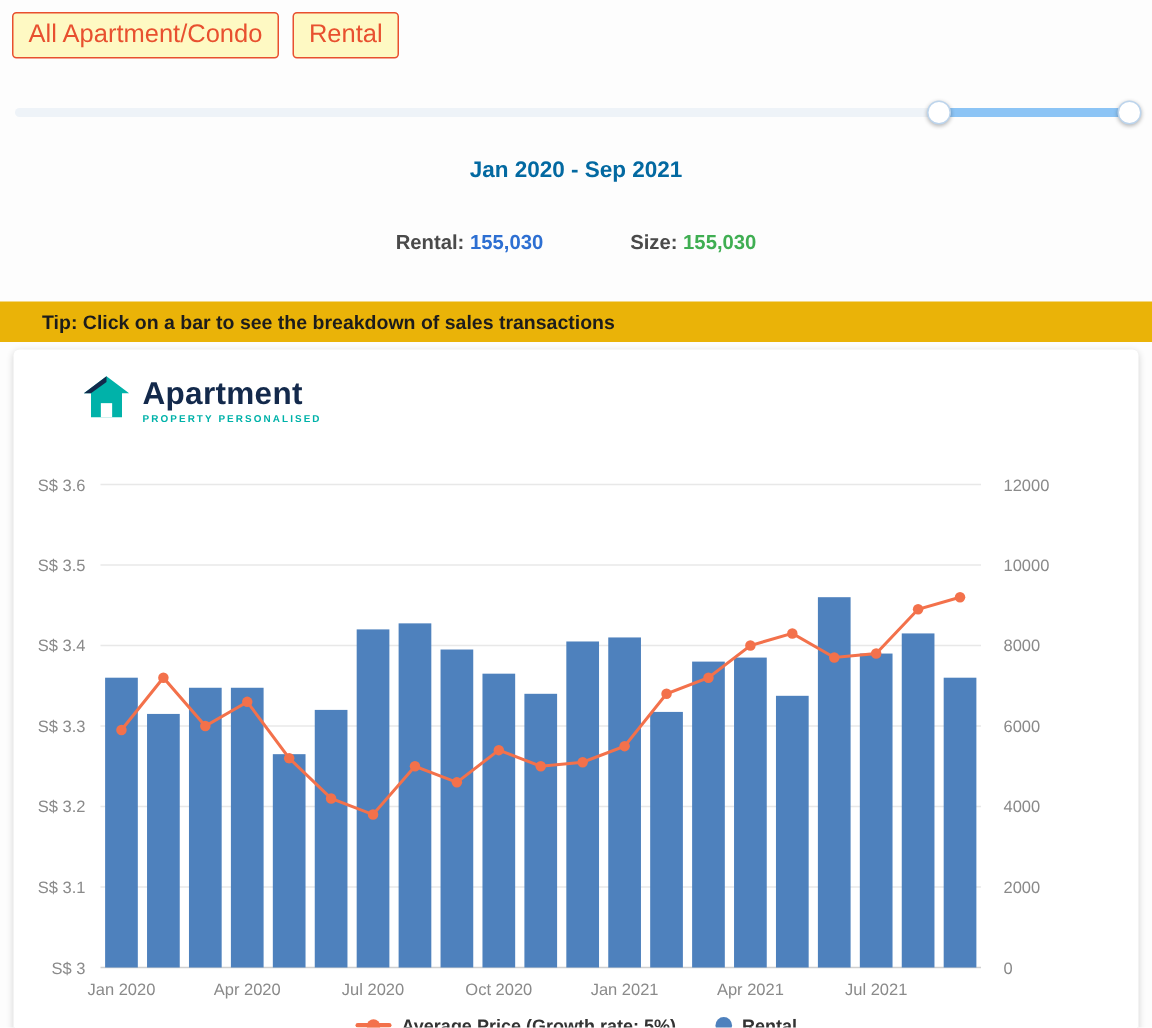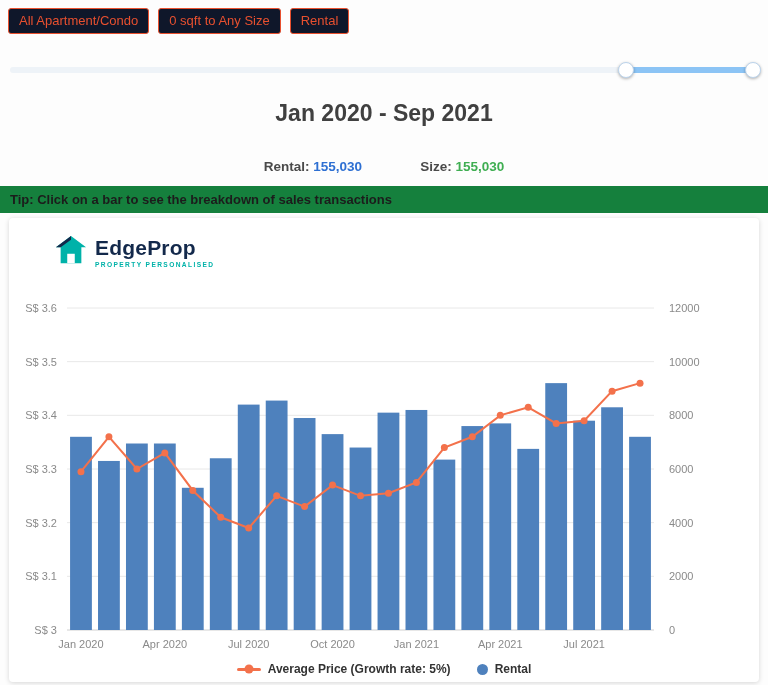--- a/index.html
+++ b/index.html
@@ -7,53 +7,53 @@
   body {
     font-family: "Liberation Sans", sans-serif;
     background: #fdfdfd;
     color: #2b2b2b;
   }
   .page { width: 768px; height: 685px; position: relative; }
 
   
   .filters { display: flex; gap: 9px; padding: 8px 0 0 8px; }
   .chip {
-    border: 1px solid #e8502f; color: #e8502f; background: #0f172a;
+    border: 1px solid #e8502f; color: #e8502f; background: #fef9c3;
     font-family: "Liberation Sans", sans-serif;
-    font-size: 13px; padding: 5px 10px; border-radius: 3px; cursor: pointer;
+    font-size: 17px; padding: 5px 10px; border-radius: 3px; cursor: pointer;
     line-height: 1.1;
   }
 
   
   .slider { position: relative; height: 16px; margin: 28px 10px 0 10px; }
   .slider-track {
     position: absolute; left: 0; right: 0; top: 5px; height: 6px;
     background: #eef3f8; border-radius: 3px;
   }
   .slider-range {
     position: absolute; top: 5px; height: 6px; background: #8cc4f5; border-radius: 3px;
   }
   .slider-handle {
     position: absolute; top: 0; width: 16px; height: 16px; background: #fff;
     border: 1px solid #bcd4ec; border-radius: 50%;
     box-shadow: 0 1px 3px rgba(0,0,0,0.3);
     transform: translateX(-50%); cursor: pointer;
   }
 
   
-  .title { text-align: center; margin-top: 22px; font-size: 23px; font-weight: 700; color: #404040; }
+  .title { text-align: center; margin-top: 22px; font-size: 15px; font-weight: 700; color: #0369a1; }
   .stats { display: flex; justify-content: center; gap: 58px; margin-top: 32px; font-size: 13.5px; font-weight: 700; }
   .stat-label { color: #4a4a4a; }
   .stat-value.blue { color: #2d6fd2; }
   .stat-value.green { color: #3fae52; }
 
   
   .tip {
-    margin-top: 12px; background: #15803d; color: #1c1c1c;
-    font-size: 13px; font-weight: 700; padding: 6px 10px;
+    margin-top: 32px; background: #eab308; color: #1c1c1c;
+    font-size: 13px; font-weight: 700; padding: 6px 28px;
   }
 
   
   .card {
     margin: 5px 9px 0 9px; background: #fff; border-radius: 4px;
     box-shadow: 0 1px 5px rgba(0,0,0,0.16);
     padding-bottom: 6px;
   }
   .card-header { position: relative; height: 72px; }
   .logo { position: absolute; left: 45px; top: 16px; display: flex; align-items: center; gap: 7px; }
@@ -86,21 +86,20 @@
   }
   .legend-dot { width: 11px; height: 11px; background: #4e81bd; border-radius: 50%; }
 </style>
 </head>
 <body>
 
 <div class="page">
 
   <div class="filters">
     <button class="chip">All Apartment/Condo</button>
-    <button class="chip">0 sqft to Any Size</button>
     <button class="chip">Rental</button>
   </div>
 
   <div class="slider">
     <div class="slider-track"></div>
     <div class="slider-range" id="slider-range" style="left: 82.3%; width: 17%;"></div>
     <div class="slider-handle" id="slider-handle-left" style="left: 82.3%;"></div>
     <div class="slider-handle" id="slider-handle-right" style="left: 99.3%;"></div>
   </div>
 
@@ -123,21 +122,21 @@
     <div class="card-header">
       <div class="logo">
         <span>
           <svg width="34" height="32" viewBox="0 0 36 34">
             <path d="M18 2 L34 14 L29 14 L29 31 L7 31 L7 14 L2 14 Z" fill="#00b2a9"></path>
             <path d="M18 2 L2 14 L7 14 L18 6 Z" fill="#13294b"></path>
             <rect x="14" y="21" width="8" height="10" fill="#ffffff"></rect>
           </svg>
         </span>
         <div>
-          <div class="logo-text">EdgeProp</div>
+          <div class="logo-text">Apartment</div>
           <div class="logo-tagline">PROPERTY PERSONALISED</div>
         </div>
       </div>
     </div>
 
     <svg id="chart-svg" width="748" height="370" viewBox="0 0 748 370">
         <line x1="58" y1="338" x2="645" y2="338" stroke="#cfcfcf" stroke-width="1"></line>
         <text x="48" y="342" text-anchor="end" font-size="11" fill="#8a8a8a">S$ 3</text>
         <line x1="58" y1="284.3333333333333" x2="645" y2="284.3333333333333" stroke="#e8e8e8" stroke-width="1"></line>
         <text x="48" y="288.3333333333333" text-anchor="end" font-size="11" fill="#8a8a8a">S$ 3.1</text>

